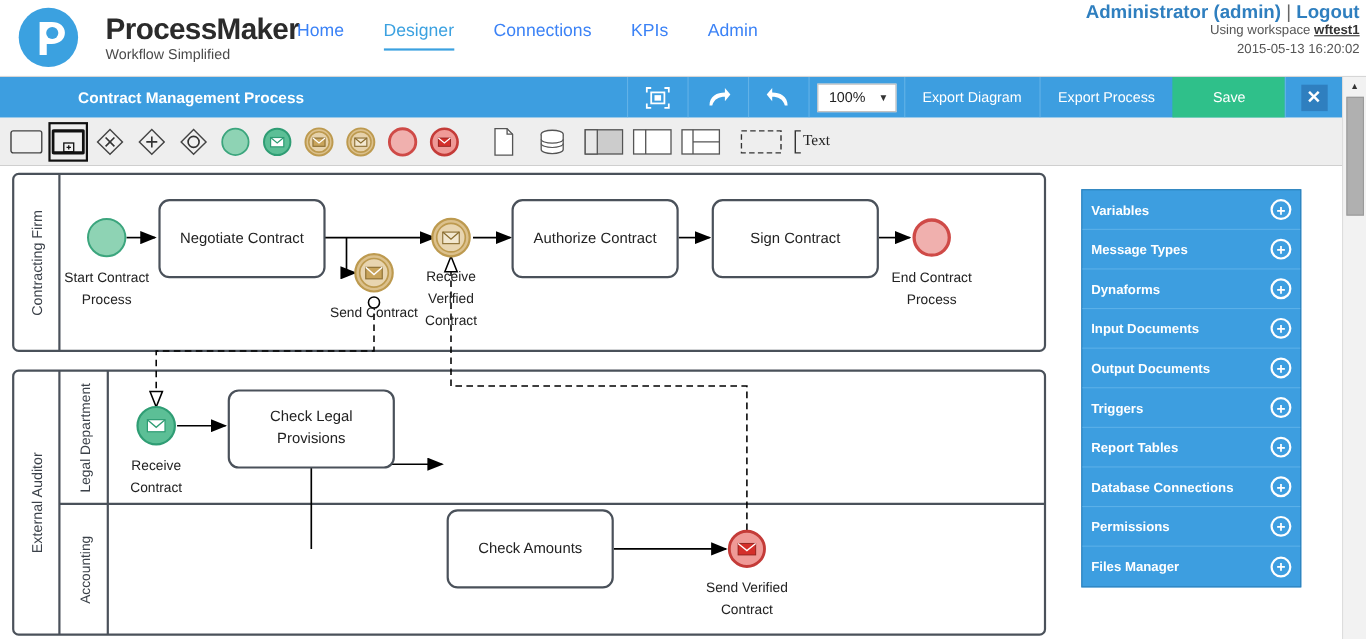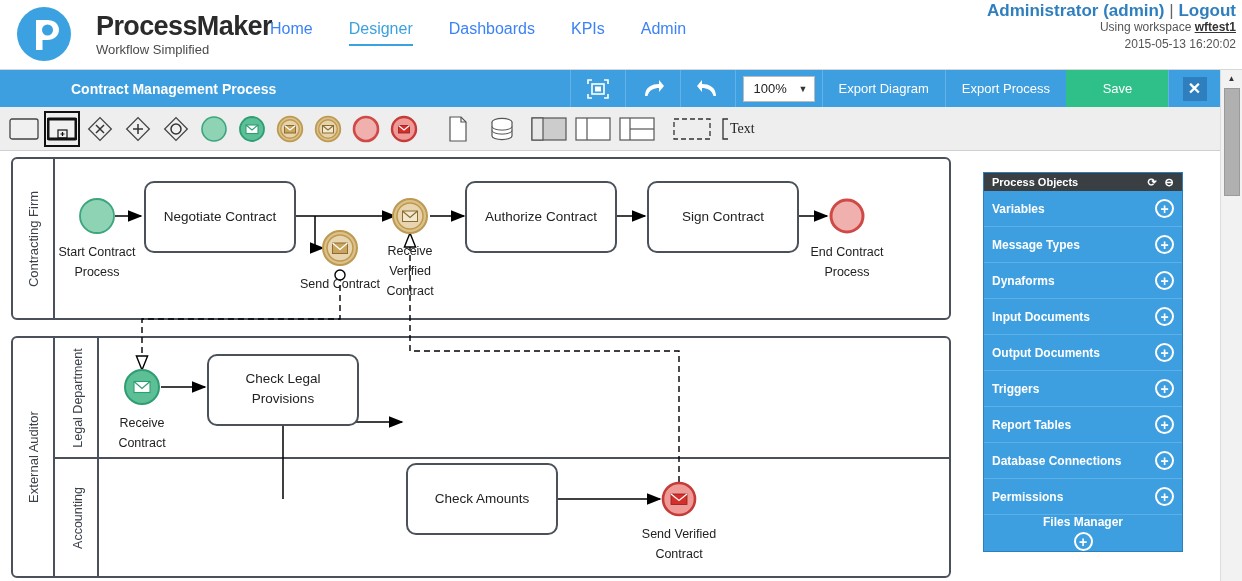--- a/index.html
+++ b/index.html
@@ -114,21 +114,21 @@
   }
   #po-header .po-title { flex: 1 1 auto; }
   .po-hdr-icon {
     width: 14px; height: 14px; display: flex; align-items: center;
     justify-content: center; color: #ffffff; cursor: pointer; margin-left: 3px;
   }
   .po-row {
     height: 36px; display: flex; align-items: center; padding: 0 8px 0 8px;
     border-bottom: 1px solid #5bb0e8; cursor: pointer; justify-content: flex-end;
   }
-  .po-row:last-child { border-bottom: none; flex-direction: column; }
+  .po-row:last-child { border-bottom: none; }
   .po-label {
     flex: 1 1 auto; color: #ffffff; font-size: 12px; font-weight: bold;
   }
   .po-plus {
     width: 19px; height: 19px; border-radius: 50%; border: 2px solid #ffffff;
     display: flex; align-items: center; justify-content: center;
     color: #ffffff; font-size: 14px; line-height: 1; font-weight: bold;
   }
 
   
@@ -160,21 +160,21 @@
     </div>
     <div id="brand-text">
       <div id="brand-name">ProcessMaker</div>
       <div id="brand-tag">Workflow Simplified</div>
     </div>
   </div>
 
   <div id="main-nav">
     <span class="nav-item">Home</span>
     <span class="nav-item active">Designer</span>
-    <span class="nav-item">Dashboards</span>
+    <span class="nav-item">Connections</span>
     <span class="nav-item">KPIs</span>
     <span class="nav-item">Admin</span>
   </div>
 
   <div id="user-box">
     <div id="user-line1">
       <span>Administrator (admin)</span><span class="sep"> | </span><span class="logout">Logout</span>
     </div>
     <div id="user-line2">
       <span>Using workspace </span><b>wftest1</b>
@@ -485,25 +485,20 @@
     <rect x="671" y="343" width="16" height="10.5" fill="#d42f2b" stroke="#8d1f1c" stroke-width="0.8"></rect>
     <path d="M671 343 L679 349.5 L687 343" fill="none" stroke="#ffffff" stroke-width="1.2"></path>
     <text x="679" y="387" text-anchor="middle" font-family="Liberation Sans, sans-serif" font-size="12.5" fill="#222">Send Verified</text>
     <text x="679" y="407" text-anchor="middle" font-family="Liberation Sans, sans-serif" font-size="12.5" fill="#222">Contract</text>
   </g>
 
 </svg>
 </div>
 
 <div id="process-objects">
-  <div id="po-header">
-    <span class="po-title">Process Objects</span>
-    <span class="po-hdr-icon">⟳</span>
-    <span class="po-hdr-icon">⊖</span>
-  </div>
 
   <div class="po-row">
     <span class="po-label">Variables</span>
     <span class="po-plus">+</span>
   </div>
   <div class="po-row">
     <span class="po-label">Message Types</span>
     <span class="po-plus">+</span>
   </div>
   <div class="po-row">

